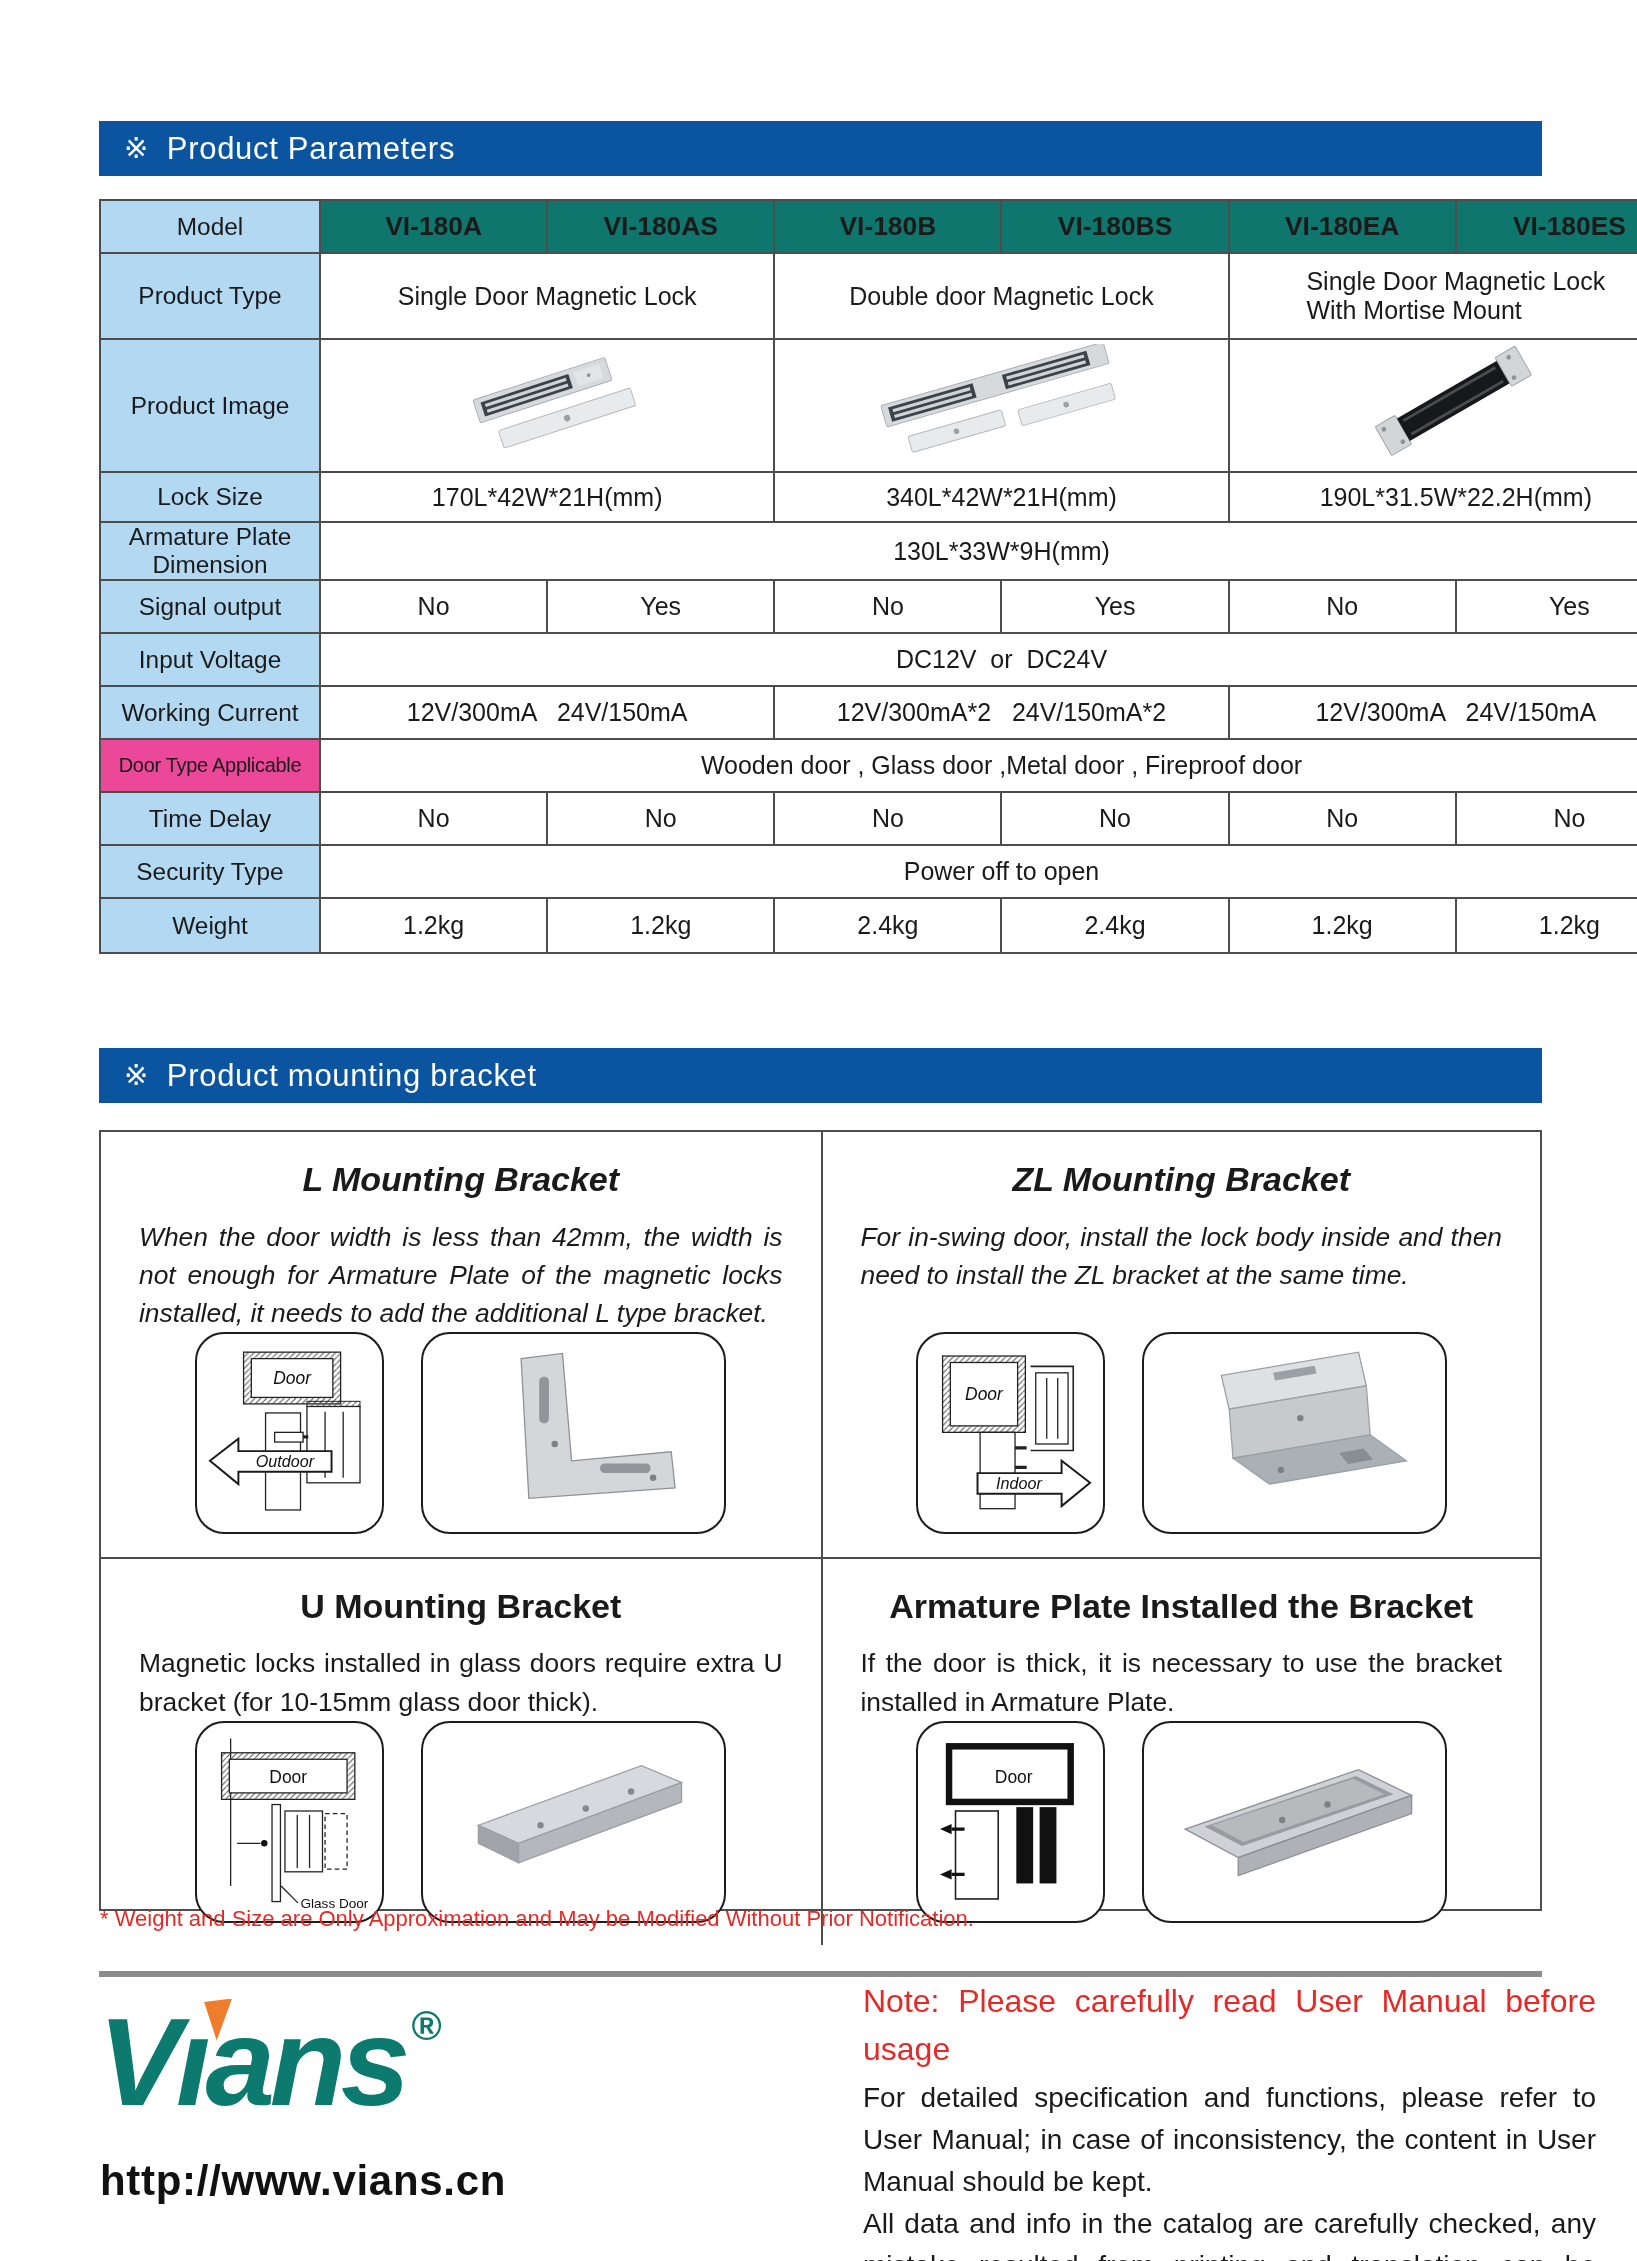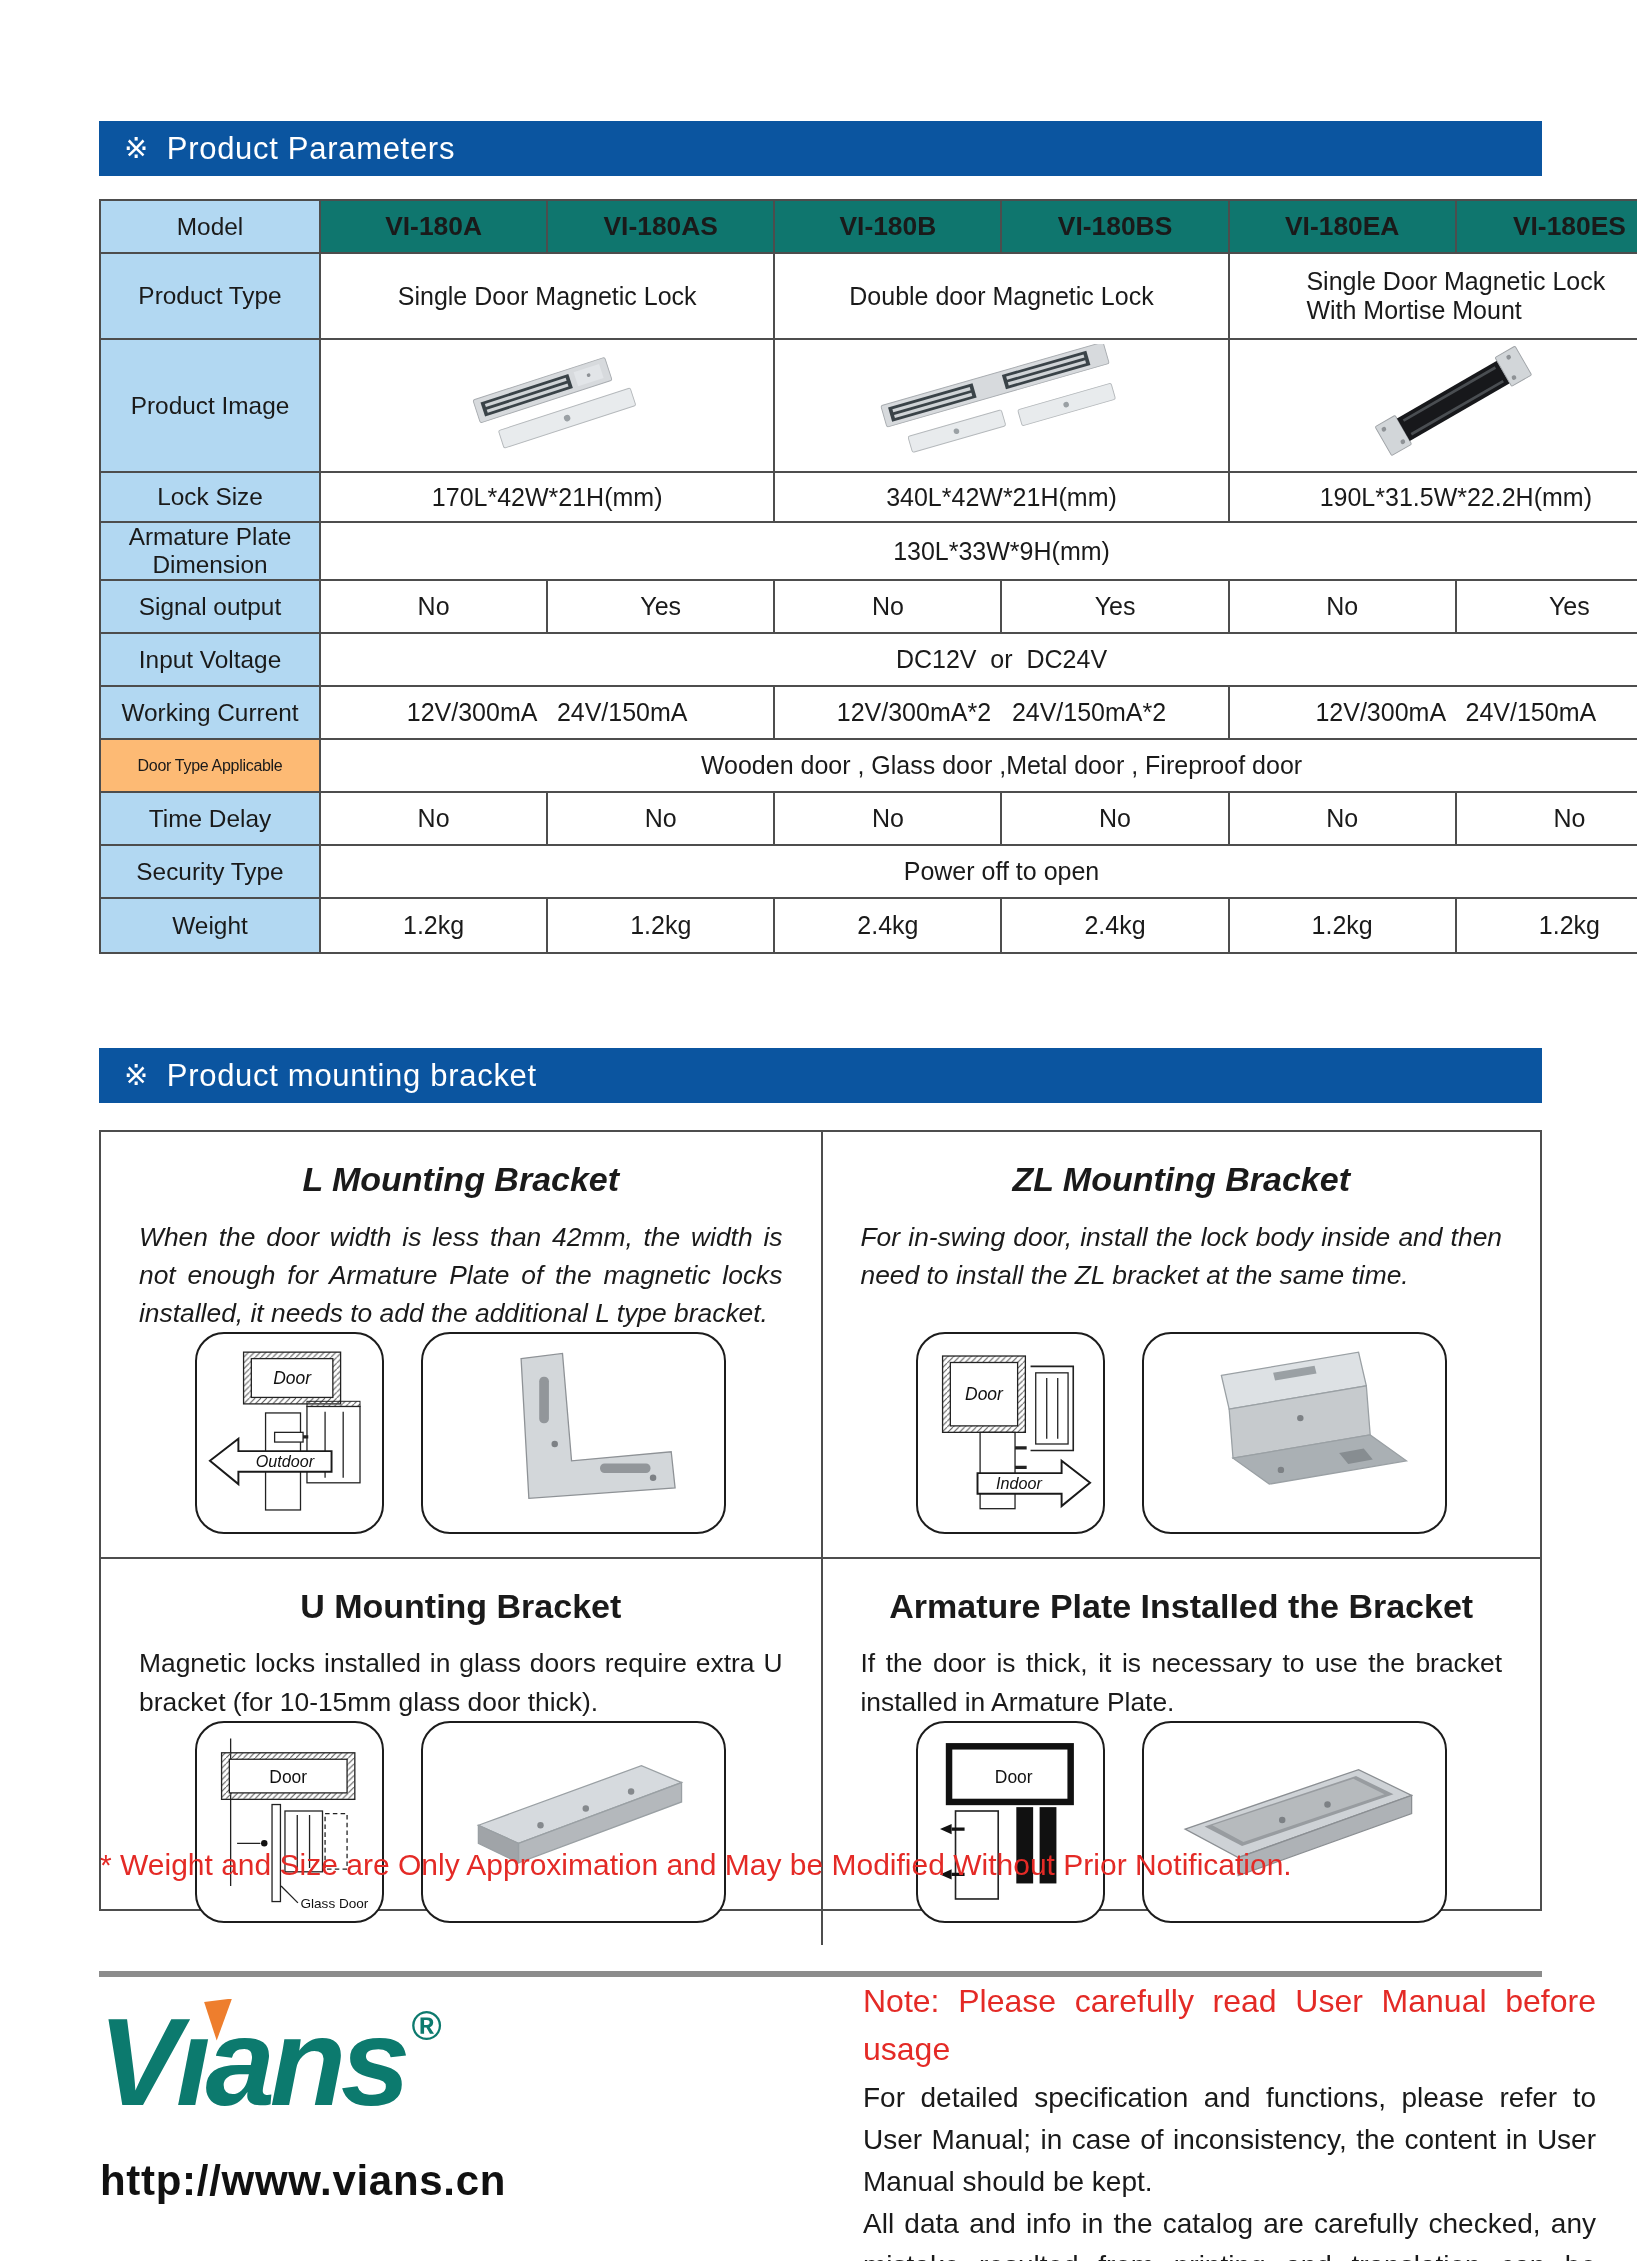--- a/index.html
+++ b/index.html
@@ -12,21 +12,21 @@
   .bar .marker{color:#ffffff;font-size:29px;line-height:1;}
   .bar .bar-title{color:#ffffff;font-size:31px;font-weight:normal;letter-spacing:0.7px;text-align:right;}
   #bar-params{top:121px;}
   #bar-bracket{top:1048px;}
 
   
   #spec-table{position:absolute;left:99px;top:199px;width:1585px;border-collapse:collapse;table-layout:fixed;}
   #spec-table td{border:2.6px solid #4D4D4D;background:#ffffff;text-align:center;vertical-align:middle;
                  font-size:25px;padding:0 5.3px;box-sizing:border-box;}
   #spec-table td.rh{background:#B2D8F2;font-size:24.4px;}
-  #spec-table td.rh-tight{background:#fdba74;font-size:16px;letter-spacing:-0.3px;white-space:nowrap;padding:0 1.3px;}
+  #spec-table td.rh-tight{background:#ec4899;font-size:20px;letter-spacing:-0.3px;white-space:nowrap;padding:0 1.3px;}
   #spec-table td.mh{background:#0f766e;font-weight:bold;font-size:26.4px;}
   #spec-table td.img-cell{padding:4px 6.6px;}
   .tr-model td{height:53px;}
   .tr-ptype td{height:86px;}
   .tr-img td{height:132px;}
   .tr-lock td{height:50px;}
   .tr-arm td{height:55px;}
   .tr-hold td{height:51px;}
   .tr-sig td,.tr-volt td,.tr-cur td,.tr-door td,.tr-del td,.tr-sec td{height:53px;}
   .tr-wt td{height:55px;}
@@ -44,21 +44,21 @@
   .q-title{text-align:center;font-size:34px;font-weight:bold;margin:8px 0 18.5px;}
   .q-text{font-size:26.4px;line-height:1.45;text-align:justify;}
   .q-images{margin-top:auto;display:flex;justify-content:center;align-items:flex-end;gap:37px;padding-bottom:8px;}
   .imgbox{border:2px solid #1c1c1c;border-radius:29px;background:#fff;display:flex;align-items:center;
           justify-content:center;overflow:hidden;box-sizing:border-box;}
   .imgbox.diagram{width:189px;height:202px;}
   .imgbox.photo{width:305px;height:202px;}
   .imgbox svg text{font-family:"Liberation Sans","DejaVu Sans",sans-serif;fill:#111;}
 
   
-  #footnote{position:absolute;left:100px;top:1848px;font-size:30px;color:#E42A26;}
+  #footnote{position:absolute;left:100px;top:1906px;font-size:22px;color:#E42A26;}
   #divider{position:absolute;left:99px;top:1971px;width:1443px;height:6px;background:#8C8C8C;}
   #logo{position:absolute;left:98px;top:1996px;color:#0C7A6E;font-style:italic;font-weight:bold;
         font-size:125px;line-height:1.05;letter-spacing:-5.3px;}
   #logo .logo-reg{font-size:41px;font-style:normal;letter-spacing:0;position:relative;top:-65px;margin-left:6.6px;}
   #logo .logo-spark{position:absolute;left:100px;top:2.6px;width:34px;height:42px;background:#EE7E2D;
         clip-path:polygon(100% 0, 18% 8%, 55% 100%);}
   #site-url{position:absolute;left:100px;top:2157px;font-size:42px;font-weight:bold;color:#111;letter-spacing:0.7px;}
   #note{position:absolute;left:863px;top:1977px;width:733px;}
   #note .note-heading{color:#E42A26;font-size:32px;margin:0 0 4px;}
   #note p{margin:0;font-size:28px;line-height:1.5;text-align:justify;}

